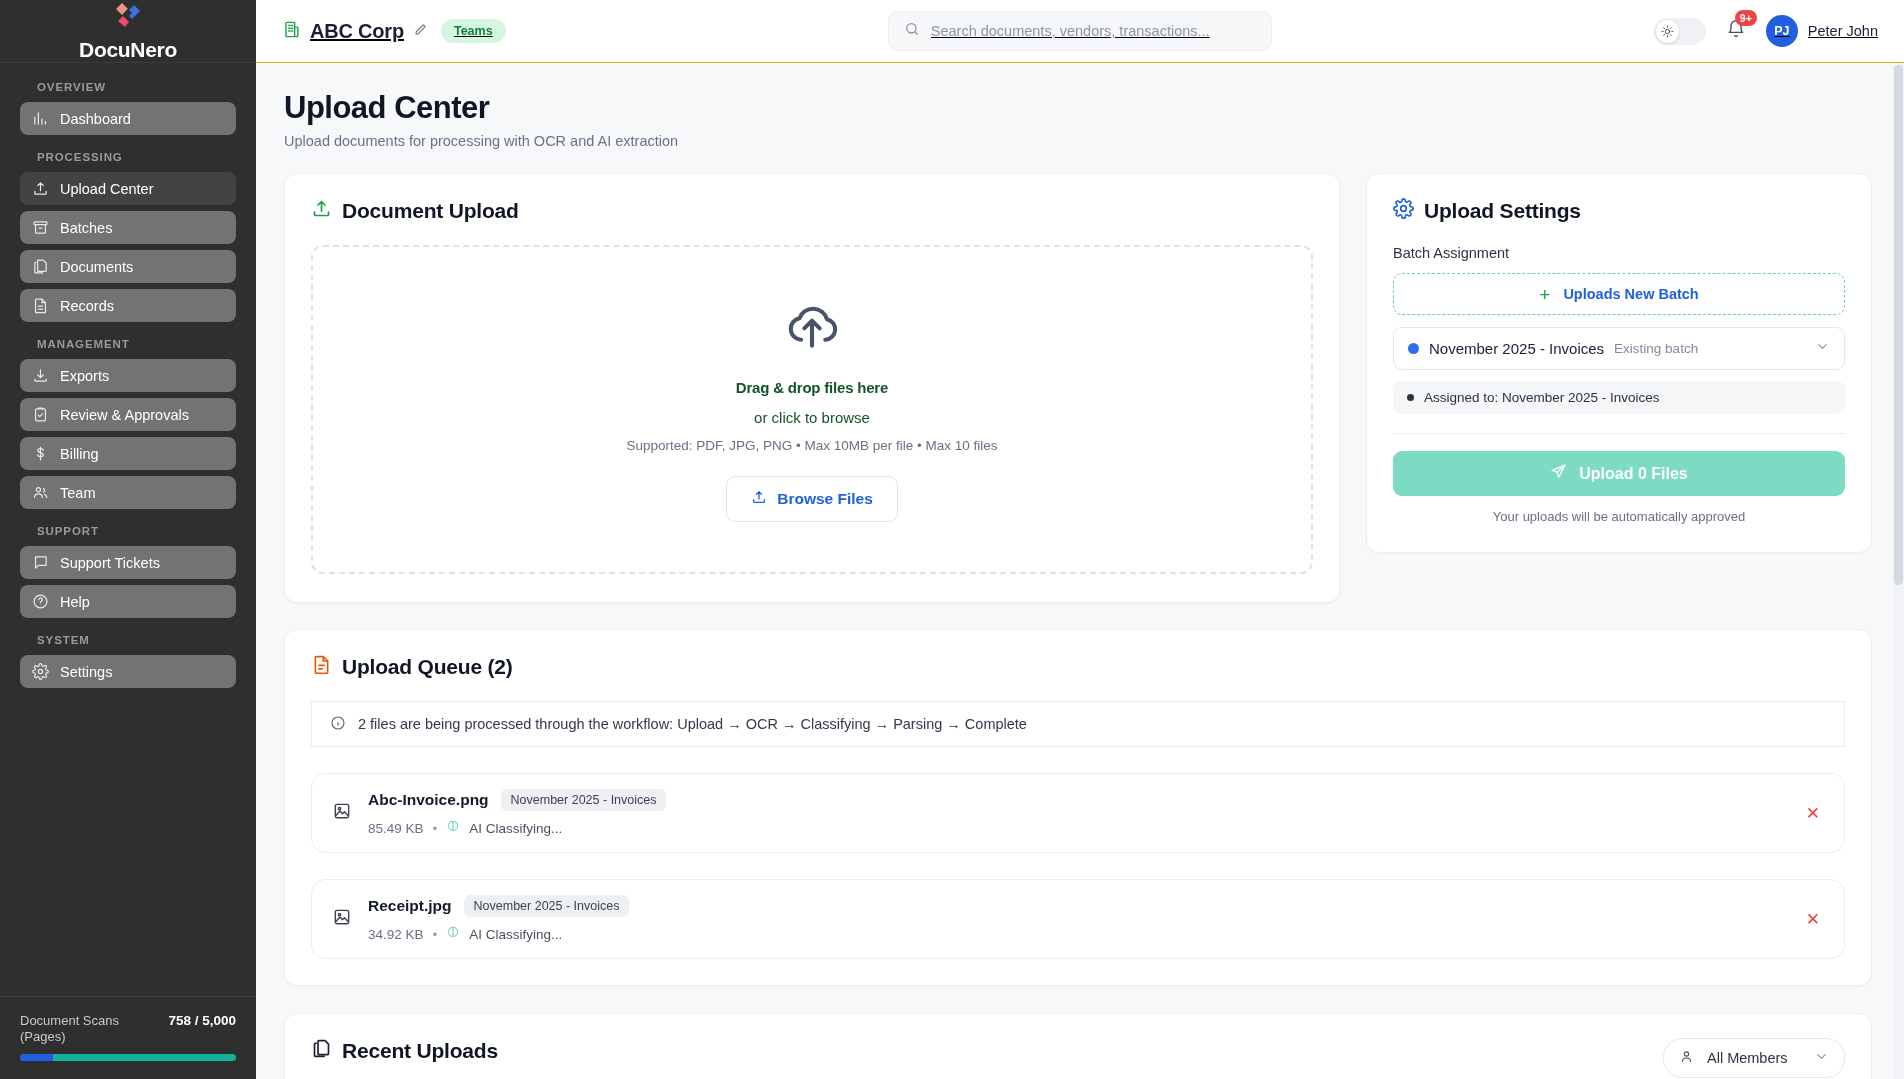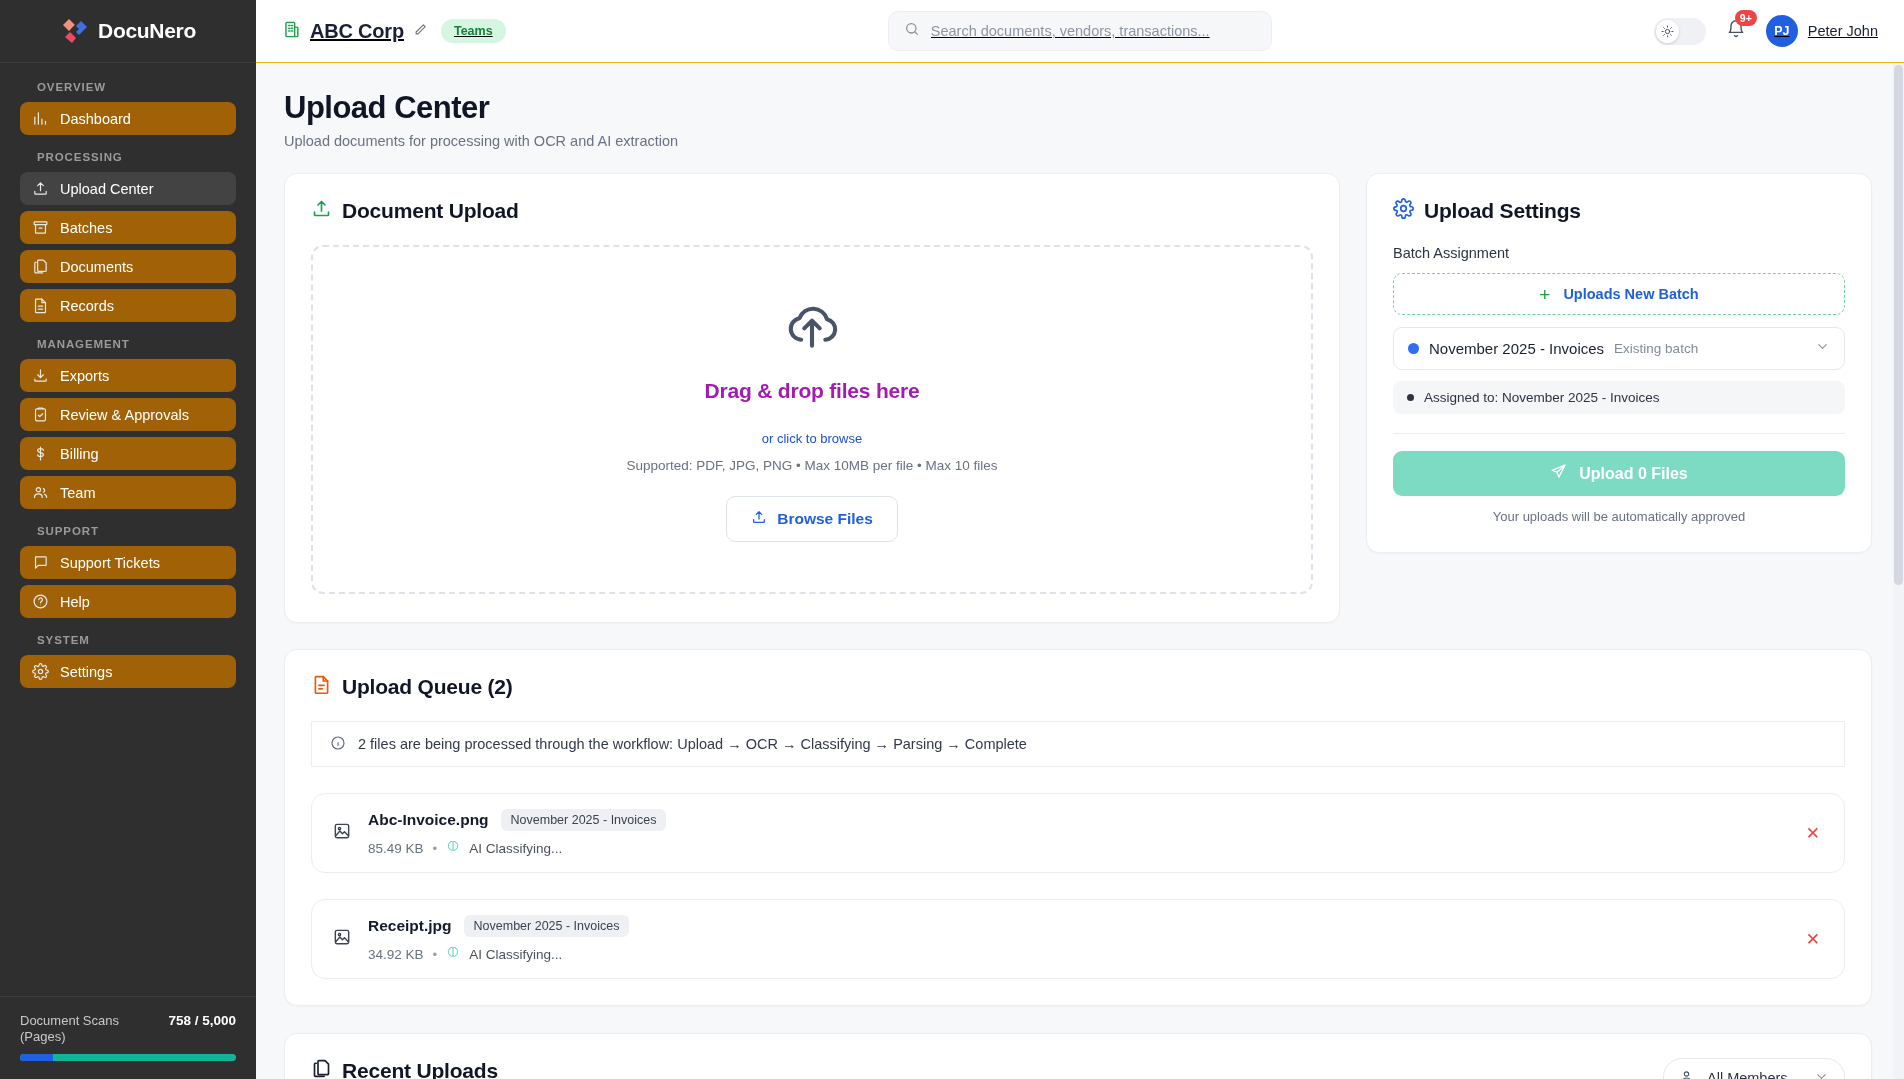--- a/index.html
+++ b/index.html
@@ -16,35 +16,35 @@
     width: 256px; flex: 0 0 256px;
     background: #2f2f2f;
     display: flex; flex-direction: column;
     position: relative;
   }
   .logo-area {
     height: 63px; flex: 0 0 63px;
     display: flex; align-items: center; justify-content: center;
     border-bottom: 1px solid #3c3c3c;
   }
-  .logo-wrap { display: flex; align-items: center; gap: 8px; }
+  .logo-wrap { display: flex; align-items: center; gap: 8px; flex-direction: column; }
   .logo-mark { width: 30px; height: 30px; position: relative; }
   .logo-text {
     color: #ffffff; font-size: 21px; font-weight: bold; letter-spacing: -0.3px;
   }
   .nav-scroll { flex: 1 1 auto; padding: 14px 20px 0 20px; overflow: hidden; }
   .nav-group-label {
     color: #9a9a9a; font-size: 11.5px; font-weight: bold;
     letter-spacing: 0.9px; margin: 16px 0 9px 17px; text-transform: uppercase;
   }
   .nav-group-label:first-child { margin-top: 4px; }
   .nav-item {
     display: flex; align-items: center; gap: 11px;
     height: 33px; padding: 0 12px; margin-bottom: 6px;
-    border-radius: 8px; background: #a16207;
+    border-radius: 8px; background: #737373;
     color: #ffffff; font-size: 14.5px;
     cursor: pointer;
   }
   .nav-item.active { background: #434343; }
   .nav-item .ico { width: 17px; height: 17px; display:flex; align-items:center; justify-content:center; flex: 0 0 17px; }
   .nav-item .ico svg { width: 17px; height: 17px; stroke: #e9e9e9; fill: none; stroke-width: 1.7; stroke-linecap: round; stroke-linejoin: round; }
 
   .sidebar-footer {
     flex: 0 0 auto; border-top: 1px solid #3c3c3c;
     padding: 16px 20px 18px 20px;
@@ -132,22 +132,22 @@
   .card-head { display: flex; align-items: center; gap: 10px; margin-bottom: 22px; }
   .card-head .hico svg { width: 21px; height: 21px; fill: none; stroke-width: 1.9; stroke-linecap: round; stroke-linejoin: round; }
   .card-title { font-size: 21px; font-weight: bold; color: #111626; letter-spacing: -0.2px; }
 
   .dropzone {
     border: 2px dashed #dfe2e9; border-radius: 12px;
     padding: 48px 20px 50px 20px;
     display: flex; flex-direction: column; align-items: center;
   }
   .dz-cloud svg { width: 58px; height: 58px; stroke: #4a5468; fill: none; stroke-width: 1.7; stroke-linecap: round; stroke-linejoin: round; }
-  .dz-title { font-size: 21px; font-weight: bold; color: #a21caf; margin-top: 22px; letter-spacing: -0.2px; }
-  .dz-sub { font-size: 13px; color: #1d4ed8; margin-top: 28px; }
+  .dz-title { font-size: 15px; font-weight: bold; color: #14532d; margin-top: 22px; letter-spacing: -0.2px; }
+  .dz-sub { font-size: 15px; color: #14532d; margin-top: 13px; }
   .dz-note { font-size: 13.5px; color: #6a7183; margin-top: 12px; }
   .browse-btn {
     margin-top: 23px; display: inline-flex; align-items: center; gap: 10px;
     background: #ffffff; border: 1px solid #dfe3ec; border-radius: 9px;
     padding: 12px 24px; cursor: pointer;
     color: #1f5fe0; font-size: 15.5px; font-weight: bold;
     font-family: "Liberation Sans", sans-serif;
   }
   .browse-btn svg { width: 16px; height: 16px; stroke: #1f5fe0; fill:none; stroke-width:1.9; stroke-linecap:round; stroke-linejoin:round; }
 

